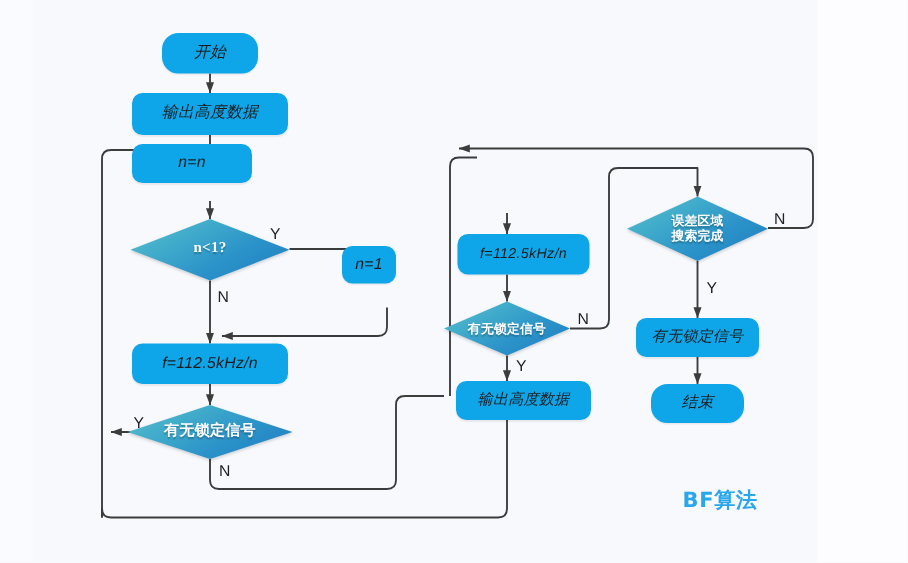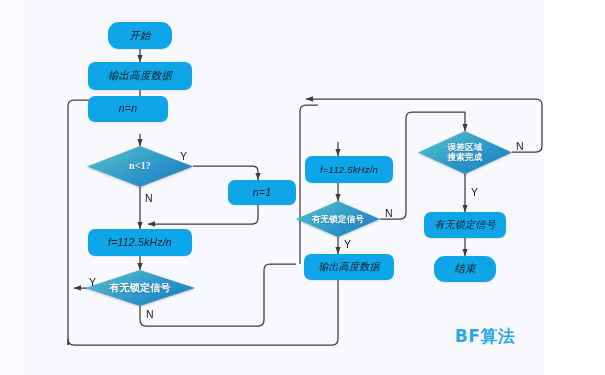--- a/index.html
+++ b/index.html
@@ -51,21 +51,21 @@
     position:relative;z-index:2;width:100%;
     text-shadow:0 1px 1px rgba(0,0,0,.25);
     white-space:pre-line;
   }
   .lbl{
     position:absolute;font-size:10.5px;color:#222;
     font-family:"Liberation Sans","DejaVu Sans",sans-serif;
   }
   #watermark{
     position:absolute;left:455px;top:325px;
-    font-size:17px;font-weight:bold;color:#29a7ec;
+    font-size:14px;font-weight:bold;color:#29a7ec;
     letter-spacing:.5px;
     font-family:"DejaVu Sans","Liberation Sans",sans-serif;
   }
 </style>
 </head>
 <body>
 
 <div id="canvas">
 
   <div id="bg-leftpad"></div>
@@ -134,21 +134,21 @@
 
   <div class="node box" style="left:88px;top:96px;width:80px;height:26px;">
     <span>n=n</span>
   </div>
 
   <div class="node dia" style="left:87px;top:146px;width:106px;height:41px;font-family:Liberation Serif, serif;">
     <span class="dshape"></span>
     <span class="dtext">n&lt;1?</span>
   </div>
 
-  <div class="node box" style="left:228px;top:180px;width:68px;height:25px;">
+  <div class="node box" style="left:228px;top:164px;width:36px;height:25px;">
     <span>n=1</span>
   </div>
 
   <div class="node box" style="left:88px;top:229px;width:104px;height:27px;">
     <span>f=112.5kHz/n</span>
   </div>
 
   <div class="node dia" style="left:85px;top:270px;width:110px;height:36px;">
     <span class="dshape"></span>
     <span class="dtext">有无锁定信号</span>

